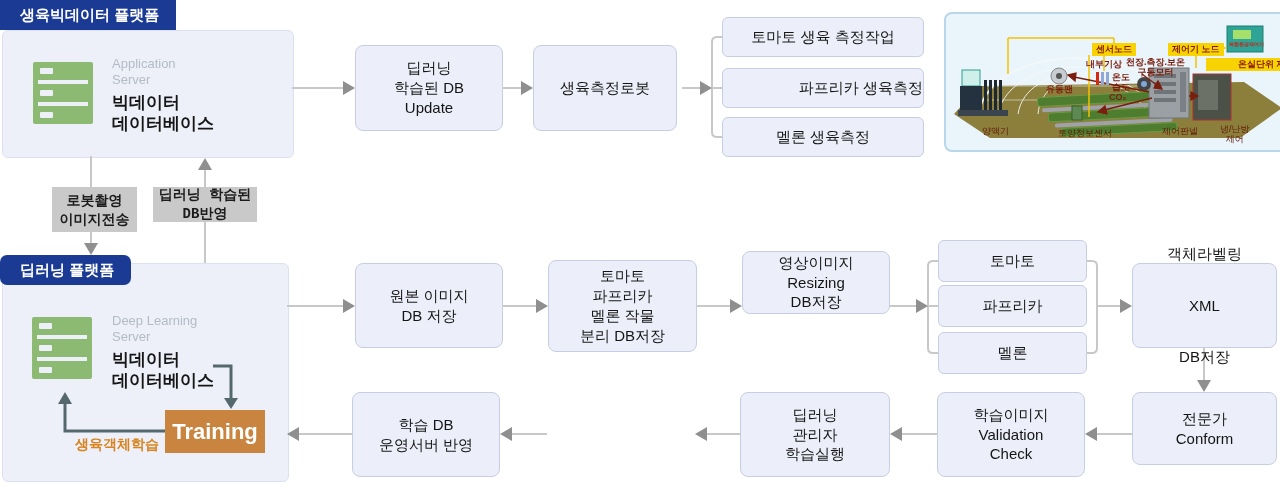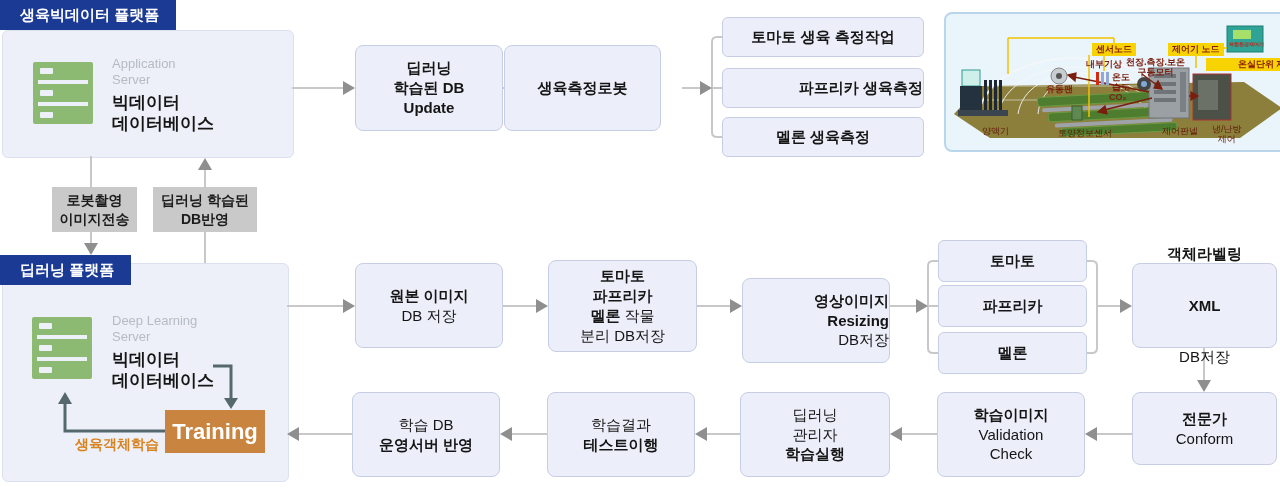--- a/index.html
+++ b/index.html
@@ -5,21 +5,21 @@
   html,body{margin:0;padding:0;background:#fff;}
   .canvas{position:relative;width:1280px;height:488px;background:#fff;overflow:hidden;
           font-family:"Liberation Sans","DejaVu Sans",sans-serif;color:#111;}
   .abs{position:absolute;}
   .hdr{background:#1B3A94;color:#fff;font-weight:bold;font-size:15px;
        display:flex;align-items:center;padding-left:20px;box-sizing:border-box;z-index:4;}
   .card{background:#EDF0F8;border:1px solid #DDE1EF;border-radius:6px;z-index:1;}
   .fbox{background:#ECEFF9;border:1px solid #C7CEE4;border-radius:8px;z-index:3;
         display:flex;flex-direction:column;align-items:center;justify-content:center;
         text-align:center;font-size:15px;line-height:1.32;color:#151515;box-sizing:border-box;}
-  .b{font-weight:bold;}
+  .b{font-weight:normal;}
   .gbox{background:#C9C9C9;color:#1c1c1c;z-index:3;display:flex;flex-direction:column;
         align-items:center;justify-content:center;font-size:14px;font-weight:bold;line-height:1.3;text-align:center;}
   .stype{font-size:13px;color:#B5BBC6;line-height:1.25;}
   .sname{font-size:17px;font-weight:bold;color:#161616;line-height:1.25;margin-top:3px;}
   .training{background:#C98540;color:#fff;font-weight:bold;font-size:22px;z-index:3;
             display:flex;align-items:center;justify-content:center;}
   .tnote{color:#D9831F;font-weight:bold;font-size:14px;z-index:3;white-space:nowrap;}
   .lines{position:absolute;left:0;top:0;z-index:2;pointer-events:none;}
   .gh{background:#EAF4FB;border:2px solid #B9D6EA;border-radius:8px;z-index:3;overflow:hidden;box-sizing:border-box;margin-left:11px;}
   .chip{position:absolute;background:#F7D303;color:#8A1A00;font-size:9px;font-weight:bold;
@@ -111,43 +111,43 @@
       <span>Server</span></div>
     <div class="sname"><span>빅데이터</span><br>
       <span>데이터베이스</span></div>
   </div>
 
   <div class="abs fbox" style="left:355px;top:45px;width:148px;height:86px;">
     <span class="b">딥러닝</span>
     <span class="b">학습된 DB</span>
     <span class="b">Update</span>
   </div>
-  <div class="abs fbox" style="left:504px;top:45px;width:157px;height:86px;">
+  <div class="abs fbox" style="left:533px;top:45px;width:144px;height:86px;">
     <span class="b">생육측정로봇</span>
   </div>
   <div class="abs fbox" style="left:722px;top:17px;width:202px;height:40px;border-radius:6px;">
     <span class="b">토마토 생육 측정작업</span>
   </div>
   <div class="abs fbox" style="left:722px;top:68px;width:202px;height:40px;border-radius:6px;align-items:flex-end;">
     <span class="b">파프리카 생육측정</span>
   </div>
   <div class="abs fbox" style="left:722px;top:117px;width:202px;height:40px;border-radius:6px;">
     <span class="b">멜론 생육측정</span>
   </div>
 
   <div class="abs gbox" style="left:52px;top:187px;width:85px;height:45px;">
     <span>로봇촬영</span>
     <span>이미지전송</span>
   </div>
-  <div class="abs gbox" style="left:153px;top:187px;width:104px;height:45px;">
+  <div class="abs gbox" style="left:153px;top:187px;width:104px;height:35px;font-family:Liberation Mono, monospace;">
     <span>딥러닝 학습된</span>
     <span>DB반영</span>
   </div>
 
-  <div class="abs hdr" style="left:0;top:255px;width:131px;height:30px;">
+  <div class="abs hdr" style="left:0;top:255px;width:131px;height:30px;border-radius:7px;">
     <span>딥러닝 플랫폼</span>
   </div>
   <div class="abs" style="left:32px;top:317px;z-index:3;">
     <svg width="60" height="62" viewBox="0 0 60 62">
       <g fill="#8CBA72">
           <rect y="0" width="60" height="18" rx="2"></rect>
           <rect y="22" width="60" height="18" rx="2"></rect>
           <rect y="44" width="60" height="18" rx="2"></rect>
       <rect x="0" y="17" width="5" height="6"></rect>
           <rect x="55" y="17" width="5" height="6"></rect>
@@ -177,21 +177,21 @@
   <div class="abs fbox" style="left:355px;top:263px;width:148px;height:85px;">
     <span class="b">원본 이미지</span>
     <span>DB 저장</span>
   </div>
   <div class="abs fbox" style="left:548px;top:260px;width:149px;height:92px;">
     <span class="b">토마토</span>
     <span class="b">파프리카</span>
     <span><span class="b">멜론</span><span> 작물</span></span>
     <span>분리 DB저장</span>
   </div>
-  <div class="abs fbox" style="left:742px;top:278px;width:148px;height:85px;align-items:flex-end;">
+  <div class="abs fbox" style="left:742px;top:251px;width:148px;height:63px;">
     <span class="b">영상이미지</span>
     <span class="b">Resizing</span>
     <span>DB저장</span>
   </div>
   <div class="abs fbox" style="left:938px;top:240px;width:149px;height:42px;border-radius:6px;">
     <span class="b">토마토</span>
   </div>
   <div class="abs fbox" style="left:938px;top:285px;width:149px;height:42px;border-radius:6px;">
     <span class="b">파프리카</span>
   </div>
@@ -210,24 +210,20 @@
   </div>
   <div class="abs fbox" style="left:937px;top:392px;width:148px;height:85px;">
     <span class="b">학습이미지</span>
     <span>Validation</span>
     <span>Check</span>
   </div>
   <div class="abs fbox" style="left:740px;top:392px;width:150px;height:85px;">
     <span>딥러닝</span>
     <span>관리자</span>
     <span class="b">학습실행</span>
-  </div>
-  <div class="abs fbox" style="left:547px;top:392px;width:148px;height:85px;">
-    <span>학습결과</span>
-    <span class="b">테스트이행</span>
   </div>
   <div class="abs fbox" style="left:352px;top:392px;width:148px;height:85px;">
     <span>학습 DB</span>
     <span class="b">운영서버 반영</span>
   </div>
 
   <div class="abs gh" style="left:933px;top:12px;width:345px;height:140px;">
     <svg width="341" height="136" viewBox="0 0 341 136">
       <polygon points="8,100 34,72 298,68 336,94 294,124 44,124" fill="#8C7E3B"></polygon>
       <g stroke="#F4F8F9" fill="none" opacity="0.9">
@@ -296,16 +292,16 @@
     <span class="rlab" style="left:283px;top:28px;font-size:5px;color:#C0281A;">복합환경제어기</span>
     <span class="rlab" style="left:140px;top:45px;">내부기상</span>
     <span class="rlab" style="left:180px;top:43px;"><span>천장.측장.보온</span><br><span>구동모터</span></span>
     <span class="rlab" style="left:166px;top:58px;">온도</span>
     <span class="rlab" style="left:166px;top:68px;">습도</span>
     <span class="rlab" style="left:163px;top:78px;">CO₂</span>
     <span class="rlab" style="left:100px;top:70px;">유동팬</span>
     <span class="glab" style="left:36px;top:112px;">양액기</span>
     <span class="glab" style="left:112px;top:114px;">토양정보센서</span>
     <span class="glab" style="left:216px;top:112px;">제어판넬</span>
-    <span class="glab" style="left:266px;top:110px;"><span>냉/난방</span><br><span>제어</span></span>
+    <span class="glab" style="left:274px;top:110px;"><span>냉/난방</span><br><span>제어</span></span>
   </div>
 
 </div>
 
 </body></html>

